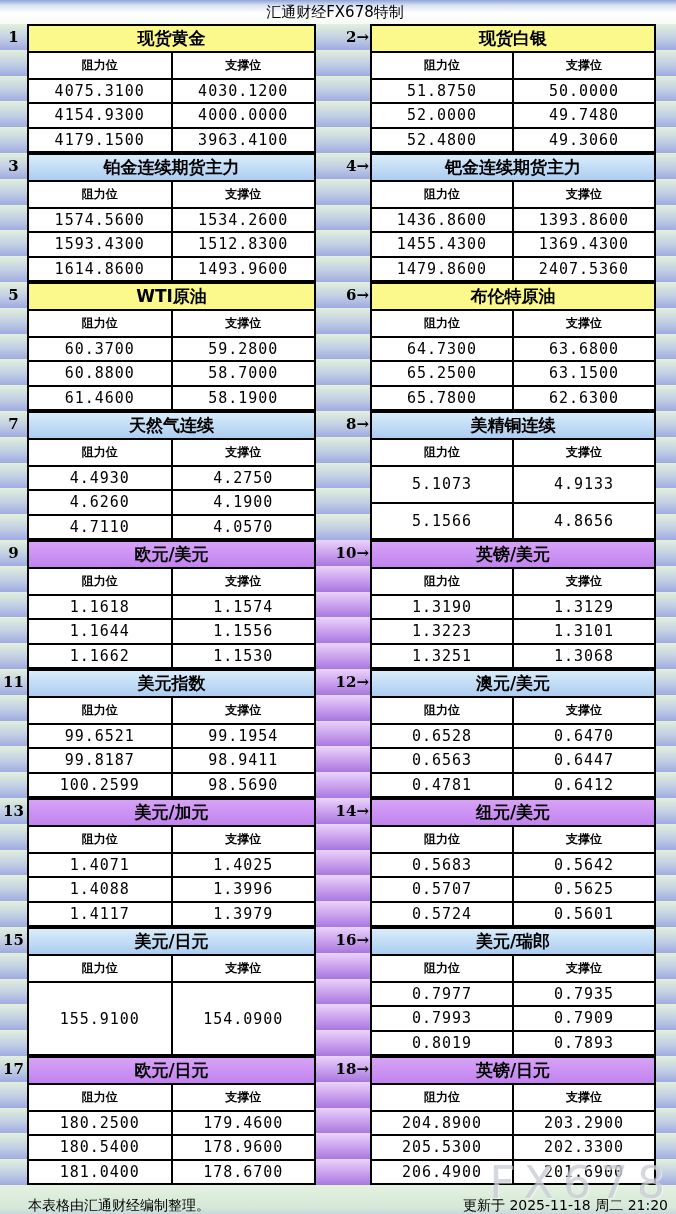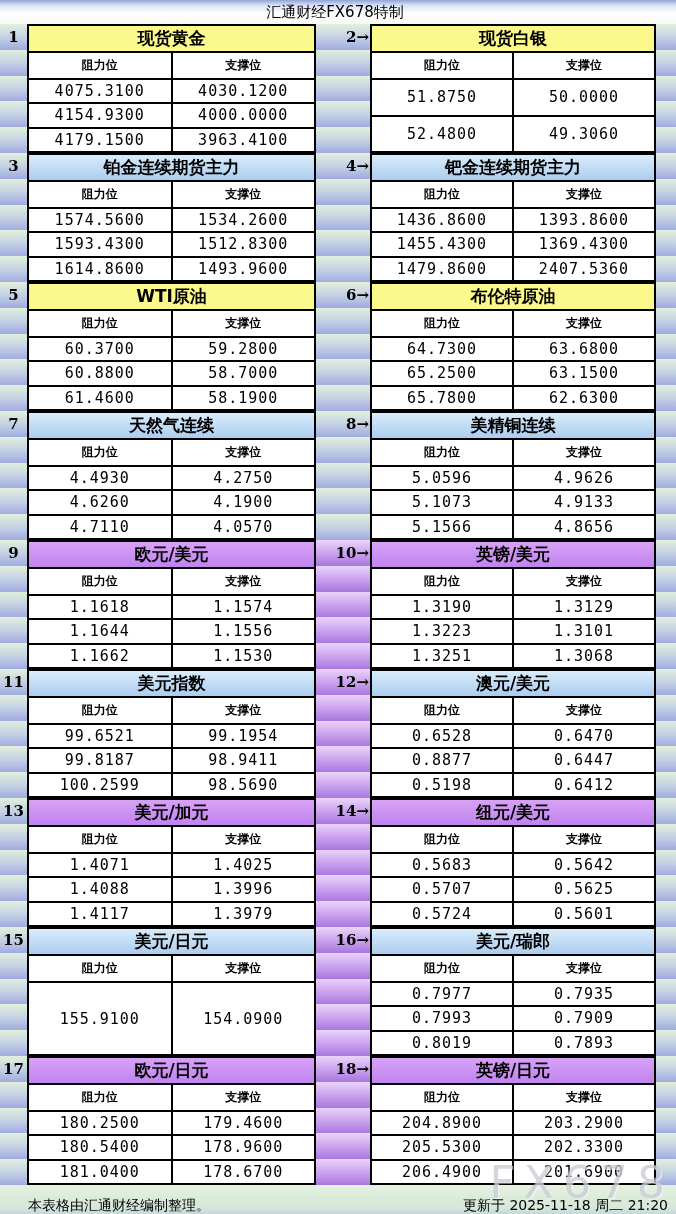--- a/index.html
+++ b/index.html
@@ -114,20 +114,24 @@
             </tr>
             <tr class="colh">
               <td>阻力位</td>
               <td>支撑位</td>
             </tr>
             <tr class="val">
               <td>51.8750</td>
               <td>50.0000</td>
             </tr>
             <tr class="val">
+              <td>52.0000</td>
+              <td>49.7480</td>
+            </tr>
+            <tr class="val">
               <td>52.4800</td>
               <td>49.3060</td>
             </tr>
           </tbody>
         </table>
         <div class="margin right-margin stripe-green"></div>
       </div>
       <div class="grid-row">
         <div class="margin left-margin stripe-green">
           <div class="row-no">3</div>
@@ -271,24 +275,20 @@
         <table class="block rt theme-blue">
           <tbody>
             <tr class="title">
               <td colspan="2">美精铜连续</td>
             </tr>
             <tr class="colh">
               <td>阻力位</td>
               <td>支撑位</td>
             </tr>
             <tr class="val">
-              <td>5.0596</td>
-              <td>4.9626</td>
-            </tr>
-            <tr class="val">
               <td>5.1073</td>
               <td>4.9133</td>
             </tr>
             <tr class="val">
               <td>5.1566</td>
               <td>4.8656</td>
             </tr>
           </tbody>
         </table>
         <div class="margin right-margin stripe-green"></div>
@@ -385,25 +385,25 @@
             </tr>
             <tr class="colh">
               <td>阻力位</td>
               <td>支撑位</td>
             </tr>
             <tr class="val">
               <td>0.6528</td>
               <td>0.6470</td>
             </tr>
             <tr class="val">
-              <td>0.8877</td>
+              <td>0.6563</td>
               <td>0.6447</td>
             </tr>
             <tr class="val">
-              <td>0.5198</td>
+              <td>0.4781</td>
               <td>0.6412</td>
             </tr>
           </tbody>
         </table>
         <div class="margin right-margin stripe-green"></div>
       </div>
       <div class="grid-row">
         <div class="margin left-margin stripe-green">
           <div class="row-no">13</div>
         </div>

